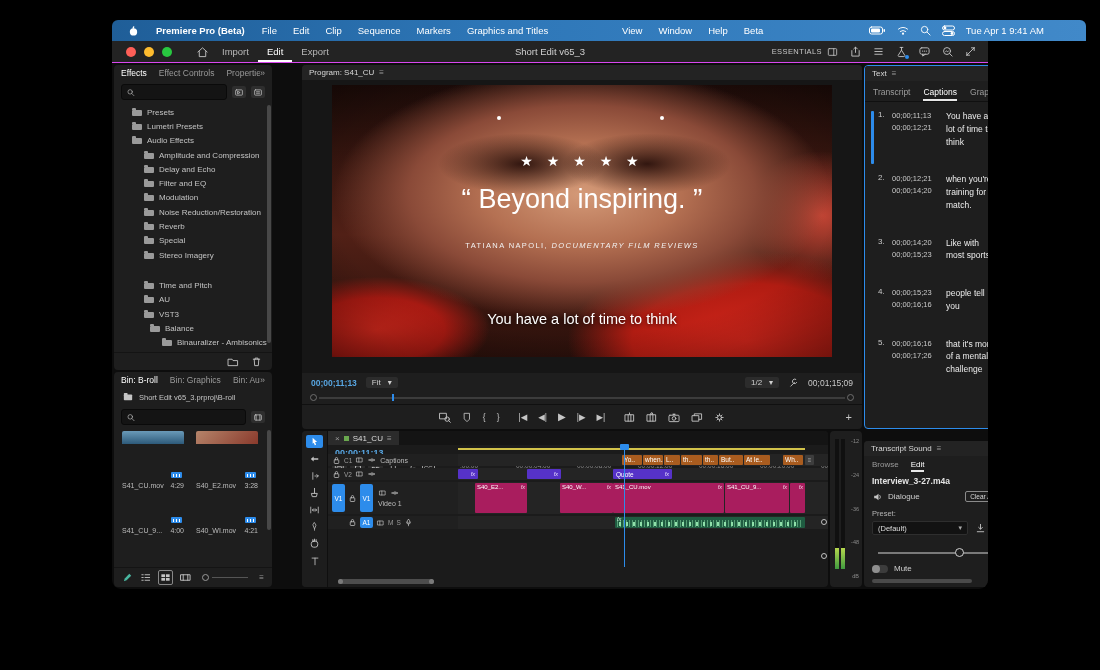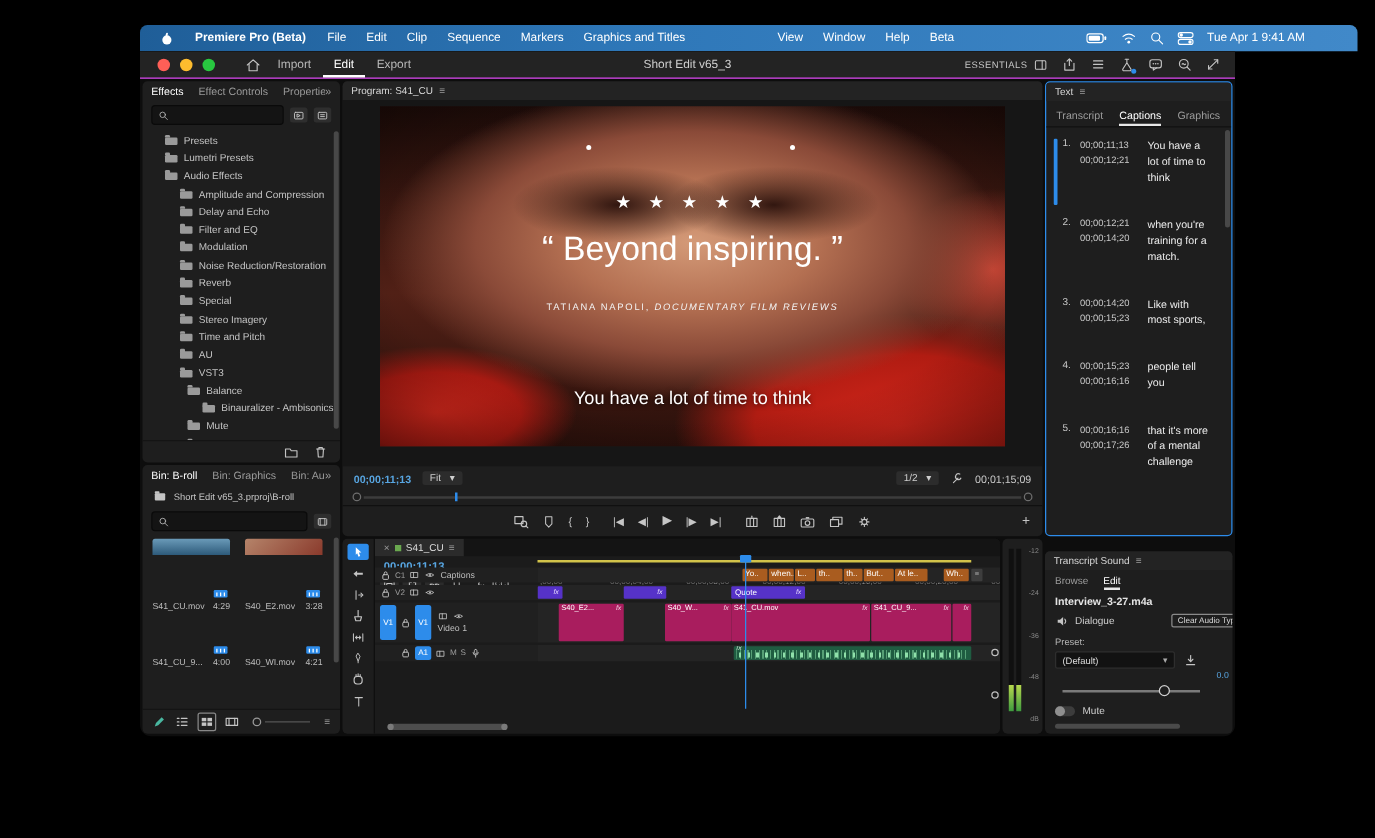--- a/index.html
+++ b/index.html
@@ -32,21 +32,21 @@
   .tb-tab{padding:0 9px;line-height:21px;}
   .tb-tab.active{color:#fff;box-shadow:inset 0 -2px 0 #fff;}
   .tb-title{position:absolute;left:50%;transform:translateX(-50%);color:#d0d0d0;}
   .tb-right{position:absolute;right:12px;display:flex;align-items:center;gap:12px;color:#c6c6c6;}
   .ws{font-size:7.5px;letter-spacing:.4px;display:flex;gap:5px;align-items:center;color:#c6c6c6;}
   .beaker-wrap{position:relative;}
   .beaker-dot{position:absolute;right:-2px;bottom:-1px;width:4px;height:4px;border-radius:50%;background:#2d8ceb;}
   
   .content{display:flex;gap:2px;padding:2px;height:calc(100% - 22px);box-sizing:border-box;}
   .col-left{width:158px;flex:0 0 158px;display:flex;flex-direction:column;gap:2px;}
-  .col-center{width:560px;flex:0 0 560px;display:flex;flex-direction:column;gap:2px;}
+  .col-center{width:560px;flex:0 0 560px;display:flex;flex-direction:column;gap:2px;margin-left:28px;}
   .col-right{width:150px;flex:0 0 150px;display:flex;flex-direction:column;gap:12px;}
   .panel{background:#1e1e1e;border-radius:4px;overflow:hidden;box-sizing:border-box;display:flex;flex-direction:column;}
   .phead{height:15px;flex:0 0 15px;background:#232323;display:flex;align-items:center;padding:0 7px;gap:5px;
     font-size:8px;color:#d8d8d8;}
   .pmenu{color:#9a9a9a;font-size:8px;}
   
   .ptabs{display:flex;align-items:center;height:16px;flex:0 0 16px;padding:0 7px;font-size:8.5px;color:#9a9a9a;
     white-space:nowrap;overflow:hidden;}
   .ptabwrap{display:flex;flex:1;overflow:hidden;}
   .ptab{margin-right:12px;display:flex;align-items:center;}
@@ -470,21 +470,21 @@
                 <span class="ic"></span>
                 <span>Special</span>
               </div>
 
               <div class="trow" style="padding-left: 20px;">
                 <span class="chev"></span>
                 <span class="ic"></span>
                 <span>Stereo Imagery</span>
               </div>
 
-              <div class="trow" style="padding-left: 20px;">
+              <div class="trow" style="padding-left: 20px; margin-top: 16px;">
                 <span class="chev"></span>
                 <span class="ic"></span>
                 <span>Time and Pitch</span>
               </div>
 
               <div class="trow" style="padding-left: 20px;">
                 <span class="chev"></span>
                 <span class="ic"></span>
                 <span>AU</span>
               </div>

